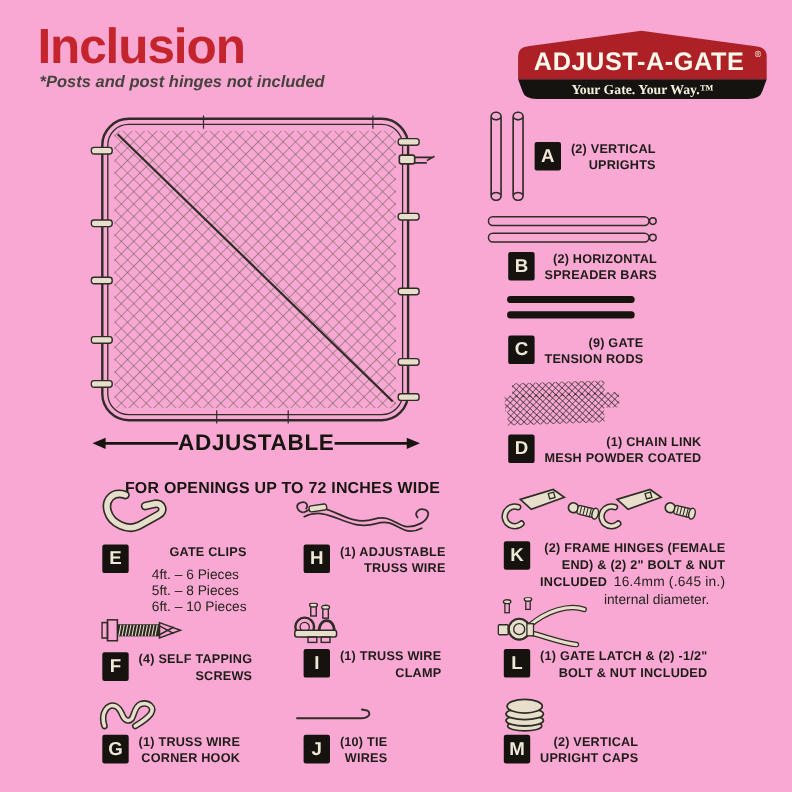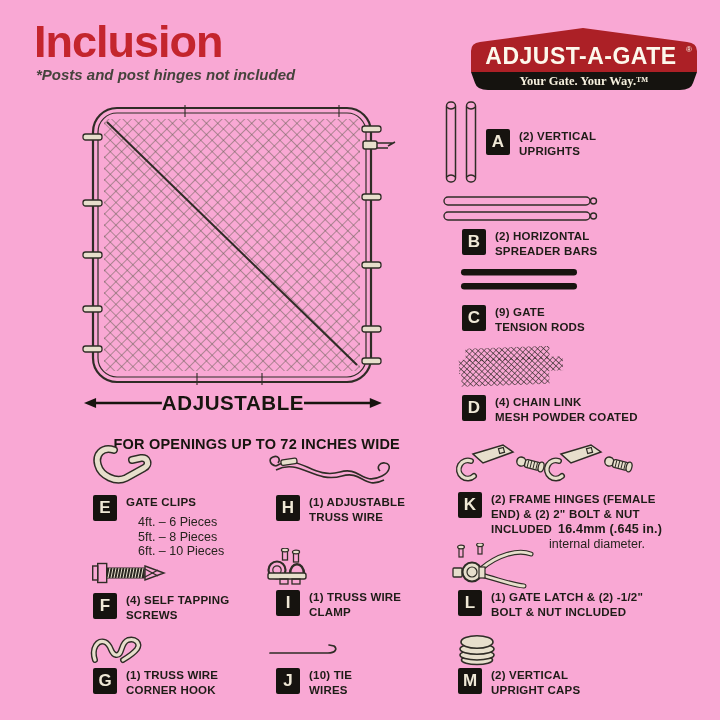--- a/index.html
+++ b/index.html
@@ -4,24 +4,24 @@
 <style>
   html,body{margin:0;padding:0;background:#cfc9b8;}
   .stage{position:relative;width:720px;height:720px;background:#f9a8d4;overflow:hidden;
          font-family:"Liberation Sans",sans-serif;color:#1e1c17;}
   .abs{position:absolute;}
   .title{left:34px;top:16px;font-size:45px;font-weight:bold;letter-spacing:-1px;color:#c4252d;}
   .subtitle{left:36px;top:66px;font-size:15px;font-style:italic;font-weight:bold;color:#45433c;}
   .badge{width:24px;height:26px;background:#16130f;color:#efe8d6;font-weight:bold;font-size:17px;
          display:flex;align-items:center;justify-content:center;border-radius:2px;flex:none;}
   .item{display:flex;gap:9px;align-items:flex-start;}
-  .cap .b{font-weight:bold;font-size:11.5px;line-height:15px;letter-spacing:.2px;white-space:nowrap;color:#1e1c17;}
+  .cap .b{font-weight:bold;font-size:11.5px;line-height:15px;letter-spacing:.2px;white-space:nowrap;color:#1e1c17;text-align:right;}
   .cap .r{font-weight:normal;font-size:12.5px;line-height:14.5px;white-space:nowrap;color:#26241e;}
   .cap .subs{margin-top:5px;margin-left:12px;}
-  .rn{font-weight:bold;font-size:12.5px;margin-left:6px;}
+  .rn{font-weight:normal;font-size:12.5px;margin-left:6px;}
   .ind{margin-left:58px;}
   .adjrow{left:84px;top:391px;width:298px;display:flex;align-items:center;justify-content:space-between;}
   .adjtext{font-size:20.5px;font-weight:bold;letter-spacing:.6px;color:#17150f;}
   .openings{left:64px;top:436px;width:336px;text-align:right;font-size:14.5px;font-weight:bold;
             letter-spacing:.2px;color:#17150f;}
   svg{display:block;}
 </style>
 </head>
 <body>
 
@@ -136,21 +136,21 @@
   <svg class="abs" style="left:458px;top:346px" width="112" height="42" viewBox="0 0 112 42">
     <g transform="rotate(-2 56 21)">
       <rect x="8" y="1" width="84" height="13" fill="url(#meshD)"></rect>
       <rect x="1" y="12" width="104" height="14" fill="url(#meshD)"></rect>
       <rect x="3" y="26" width="88" height="13" fill="url(#meshD)"></rect>
     </g>
   </svg>
   <div class="abs item" style="left:462px;top:395px">
     <div class="badge">D</div>
     <div class="cap">
-        <div class="b">(4) CHAIN LINK</div>
+        <div class="b">(1) CHAIN LINK</div>
       <div class="b">MESH POWDER COATED</div>
       </div>
   </div>
 
   <svg class="abs" style="left:92px;top:443px" width="64" height="48" viewBox="0 0 64 48">
     <path d="M22,7 C10,3 3,12 6,22 C9,33 24,40 34,35 L52,25 C58,22 56,14 49,15 L40,17" stroke="#2f2c26" stroke-width="8" fill="none" stroke-linecap="round"></path>
     <path d="M22,7 C10,3 3,12 6,22 C9,33 24,40 34,35 L52,25 C58,22 56,14 49,15 L40,17" stroke="#e7dfcc" stroke-width="5" fill="none" stroke-linecap="round"></path>
   </svg>
   <div class="abs item" style="left:93px;top:495px">
     <div class="badge">E</div>

